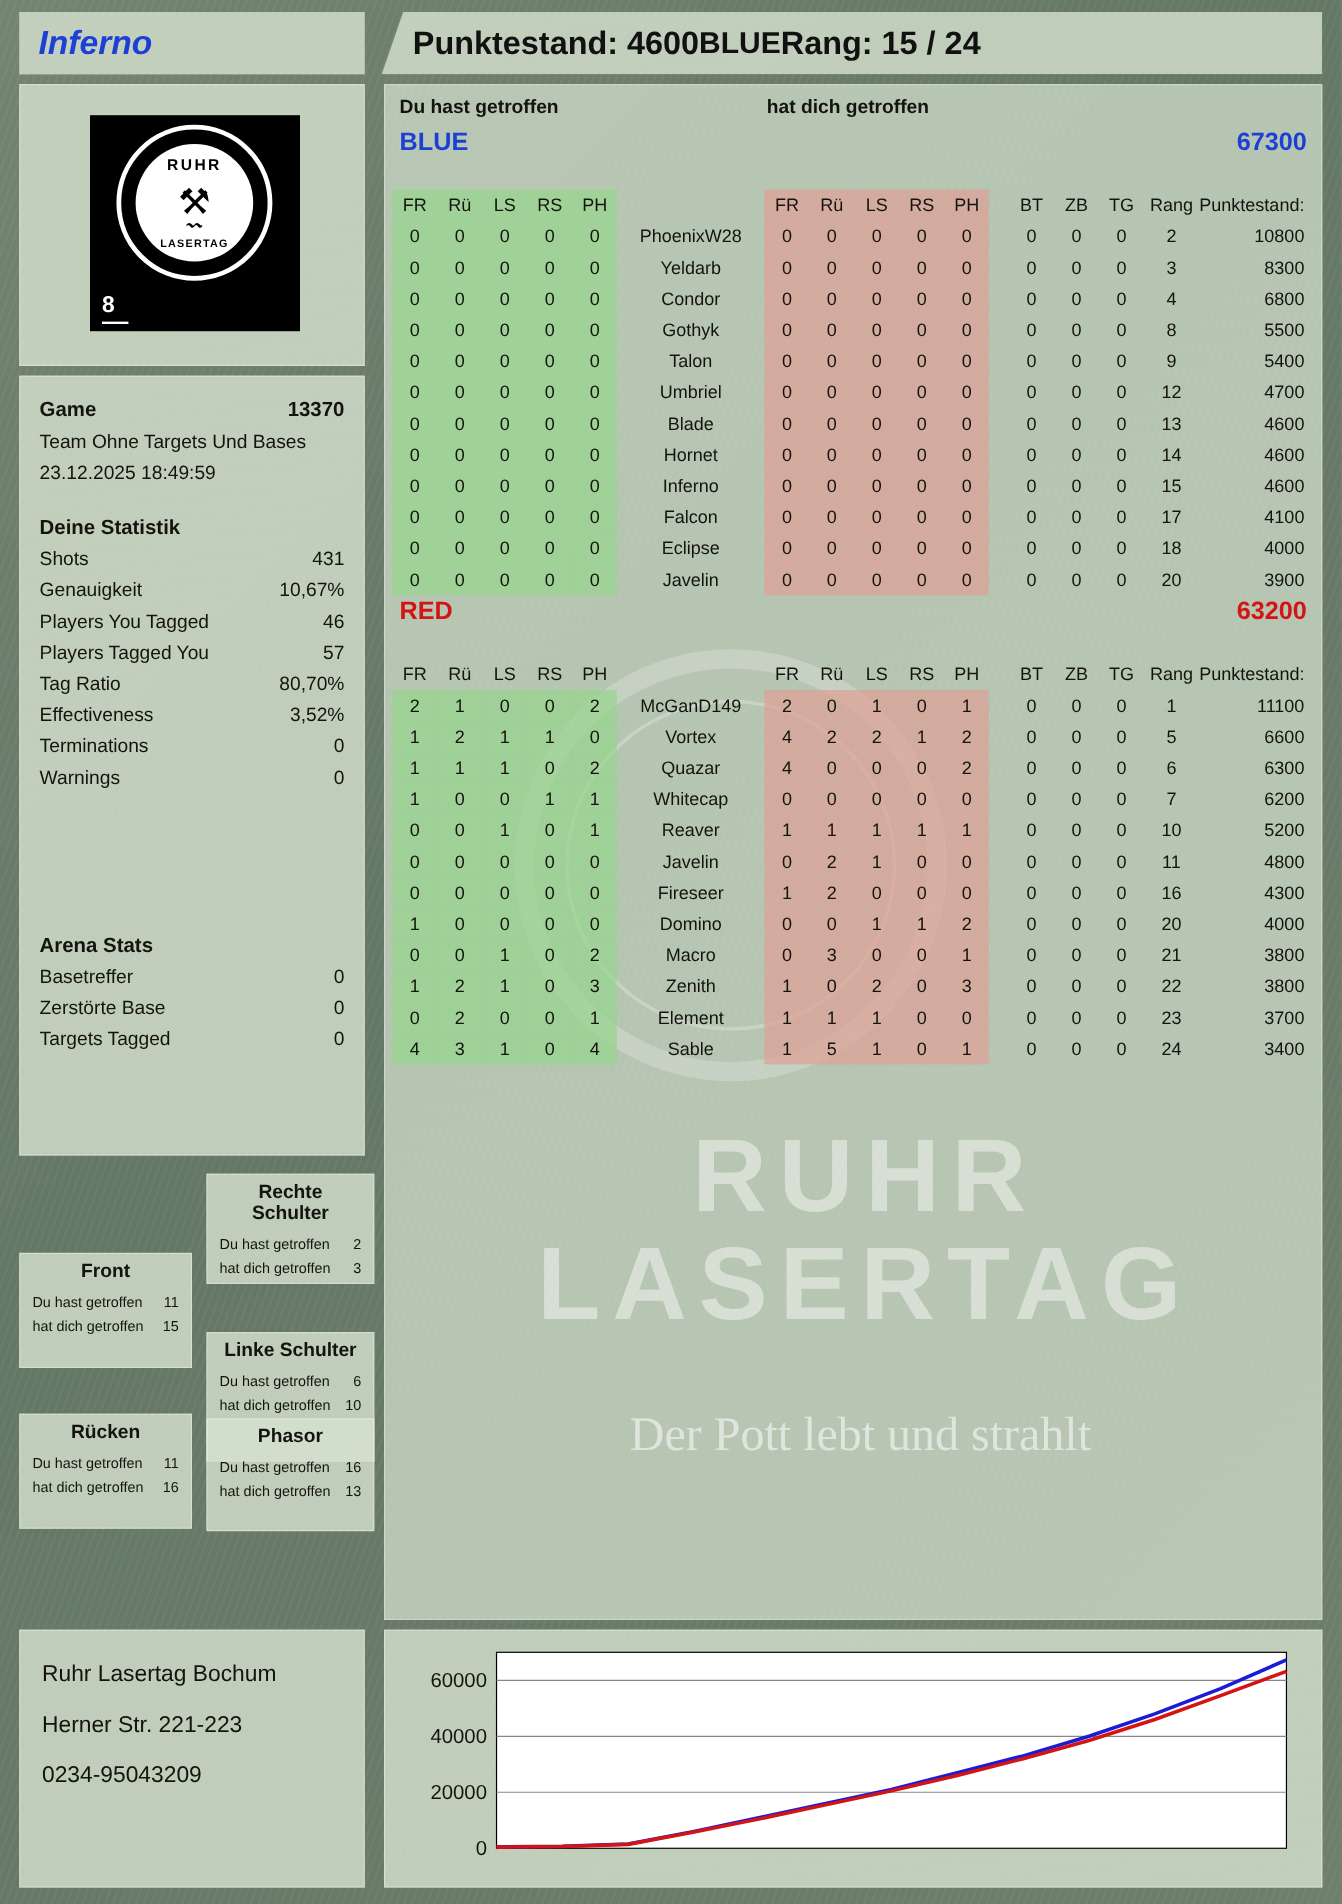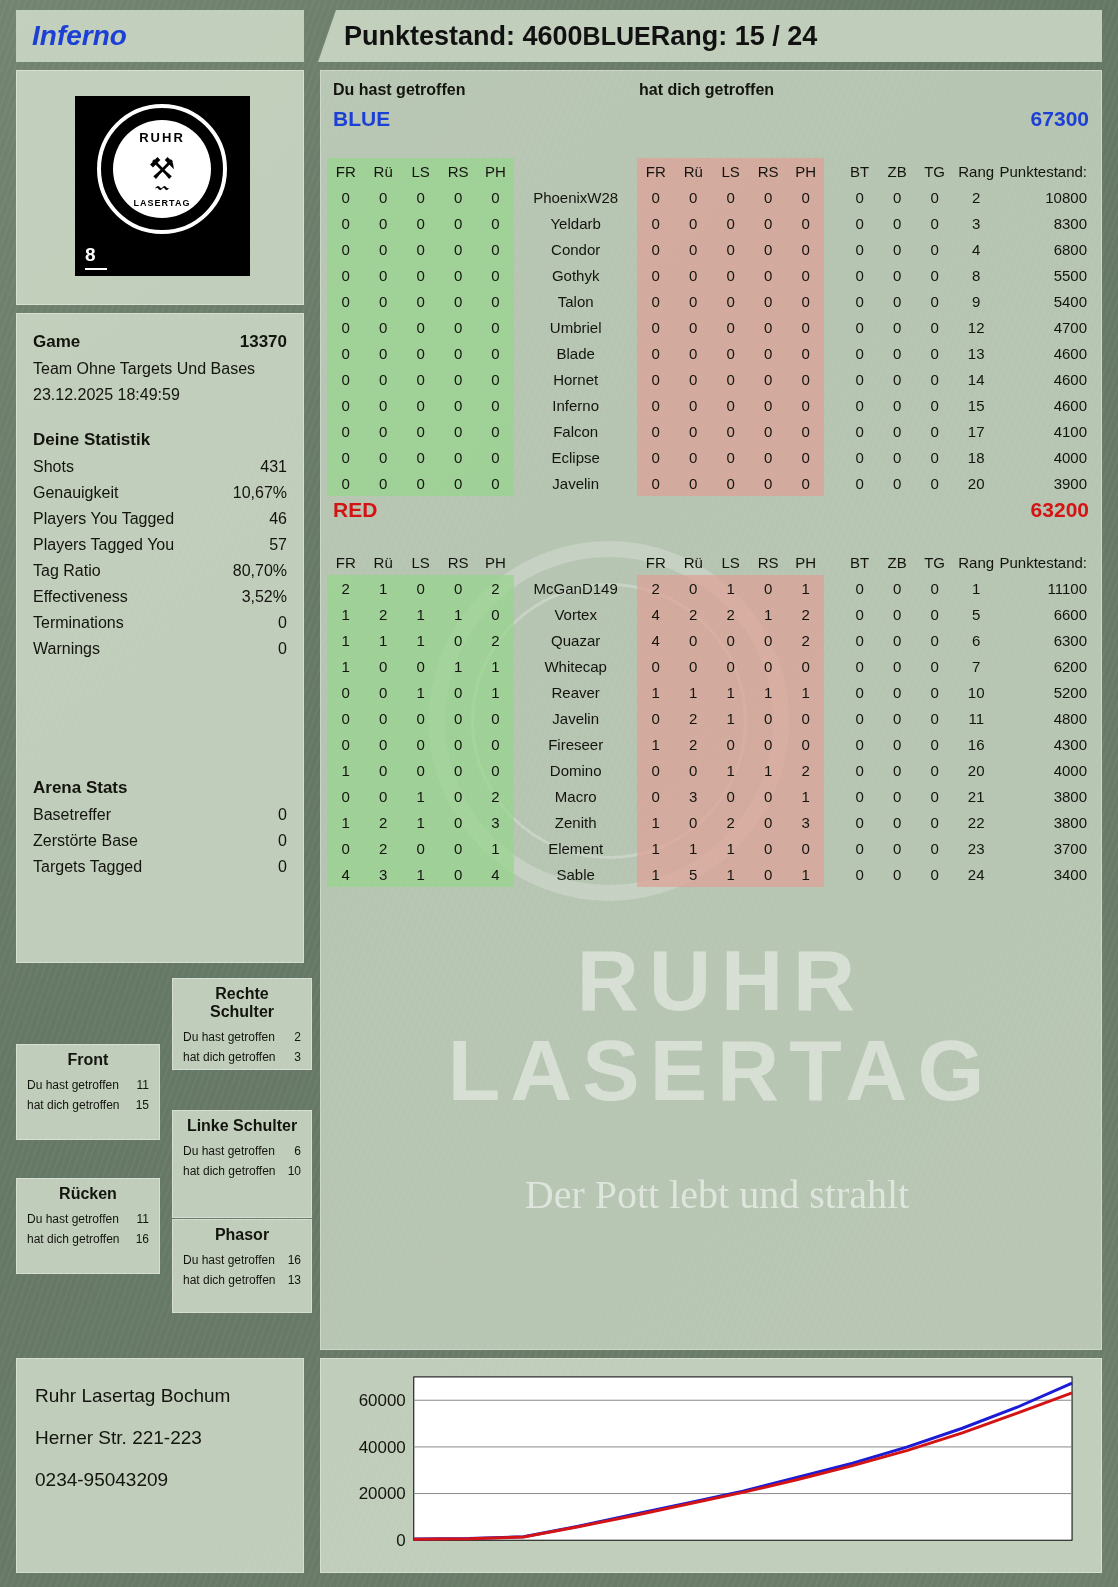--- a/index.html
+++ b/index.html
@@ -104,21 +104,21 @@
     background: rgba(214,226,208,0.80);
     border: 1px solid rgba(255,255,255,0.35);
     padding: 6px 10px;
   }
   .zone .zt { text-align: center; font-weight: bold; font-size: 16px; color: #14140f; margin-bottom: 6px; }
   .zone .zr { display: flex; justify-content: space-between; font-size: 12px; color: #14140f; padding: 3px 0; }
   #zone-rs { left: 172px; top: 978px; width: 140px; height: 92px; }
   #zone-front { left: 16px; top: 1044px; width: 144px; height: 96px; }
   #zone-ls { left: 172px; top: 1110px; width: 140px; height: 108px; }
   #zone-back { left: 16px; top: 1178px; width: 144px; height: 96px; }
-  #zone-ph { left: 172px; top: 1219px; width: 140px; height: 94px; }
+  #zone-ph { left: 172px; top: 1182px; width: 140px; height: 94px; }
 
   
   #address {
     position: absolute; left: 16px; top: 1358px; width: 288px; height: 215px;
     padding: 16px 18px;
   }
   #address div { font-size: 19px; color: #14140f; padding: 10px 0; }
 
   
   #table-panel {

